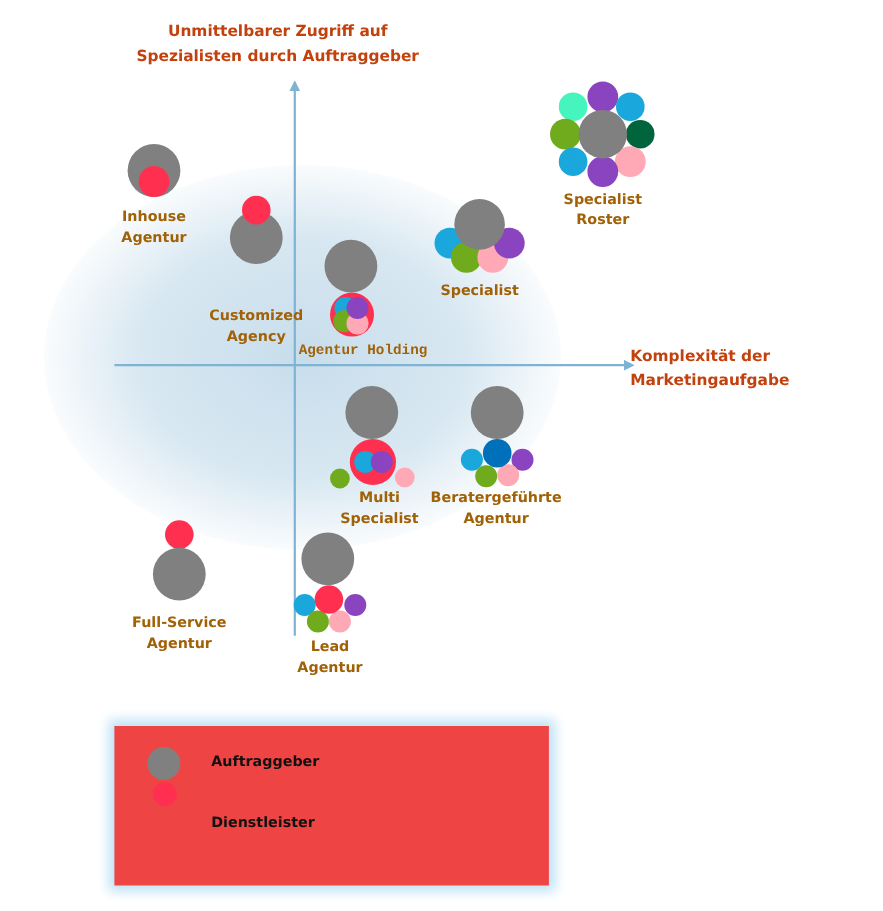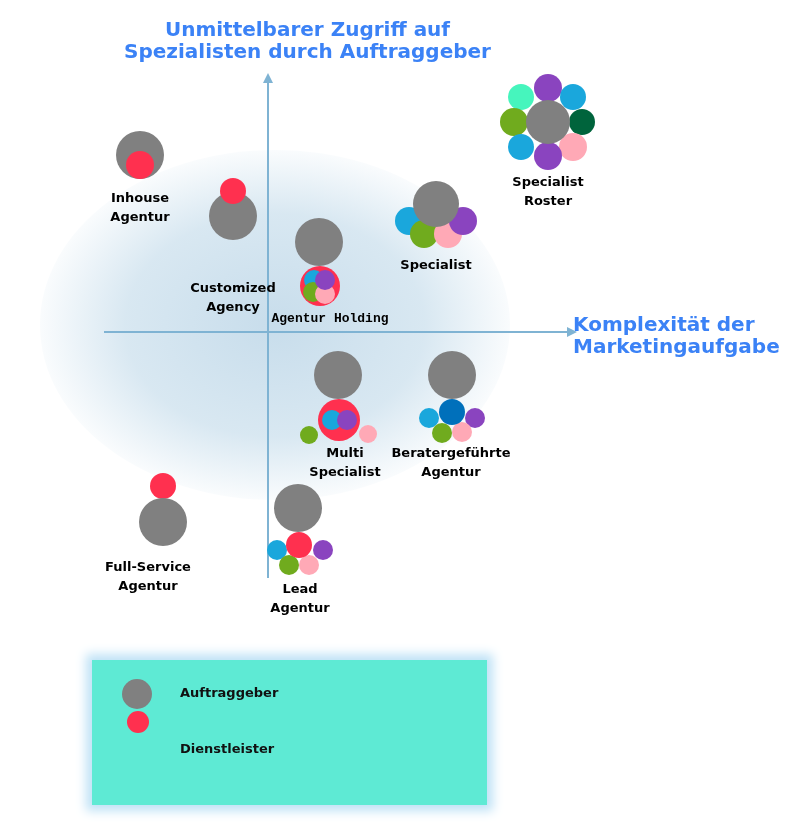--- a/index.html
+++ b/index.html
@@ -8,31 +8,31 @@
     background: #ffffff;
     font-family: "DejaVu Sans", sans-serif;
   }
   .glow {
     position: absolute; left: 40px; top: 150px; width: 470px; height: 350px;
     border-radius: 50%;
     background: radial-gradient(ellipse at center, rgba(190,215,232,0.85) 0%, rgba(200,222,236,0.7) 45%, rgba(255,255,255,0) 75%);
   }
   svg#diagram { position: absolute; left: 0; top: 0; }
   .lbl {
-    position: absolute; font-weight: bold; font-size: 13px; color: #000000;
+    position: absolute; font-weight: bold; font-size: 13px; color: #a16207;
     text-align: center; line-height: 19px; white-space: pre-line;
     transform: translateX(-50%);
   }
   .axis-title {
-    position: absolute; font-weight: bold; font-size: 20px; color: #3b82f6;
+    position: absolute; font-weight: bold; font-size: 14px; color: #c2410c;
     line-height: 22px; white-space: pre-line;
   }
   .legend {
-    position: absolute; left: 92px; top: 660px; width: 395px; height: 145px;
-    background: #5eead4;
+    position: absolute; left: 104px; top: 660px; width: 395px; height: 145px;
+    background: #ef4444;
     box-shadow: 0 0 10px 6px #bfe2f6;
   }
   .leg-row { position: absolute; left: 0; width: 100%; height: 24px; }
   .leg-text { position: absolute; font-weight: bold; font-size: 13px; color: #111; line-height: 24px; }
   .dot { position: absolute; border-radius: 50%; }
 </style>
 </head>
 <body>
 
 <div class="glow"></div>
@@ -121,21 +121,21 @@
 <div class="lbl" style="left:233px; top:250px;margin-top:28px;">Customized
 Agency</div>
 <div class="lbl" style="left:330px; top:309px;font-family:Liberation Mono, monospace;">Agentur  Holding</div>
 <div class="lbl" style="left:436px; top:255px;">Specialist</div>
 <div class="lbl" style="left:548px; top:172px;">Specialist
 Roster</div>
 <div class="lbl" style="left:345px; top:443px;">Multi
 Specialist</div>
 <div class="lbl" style="left:451px; top:443px;">Beratergeführte
 Agentur</div>
-<div class="lbl" style="left:148px; top:557px;">Full-Service
+<div class="lbl" style="left:163px; top:557px;">Full-Service
 Agentur</div>
 <div class="lbl" style="left:300px; top:579px;">Lead
 Agentur</div>
 
 <div class="legend">
   <div class="leg-row" style="top:21px;">
     <div class="dot" style="left:30px; top:-2px; width:30px; height:30px; background:#808080;"></div>
     <div class="leg-text" style="left:88px;">Auftraggeber</div>
   </div>
   <div class="leg-row" style="top:50px;">

